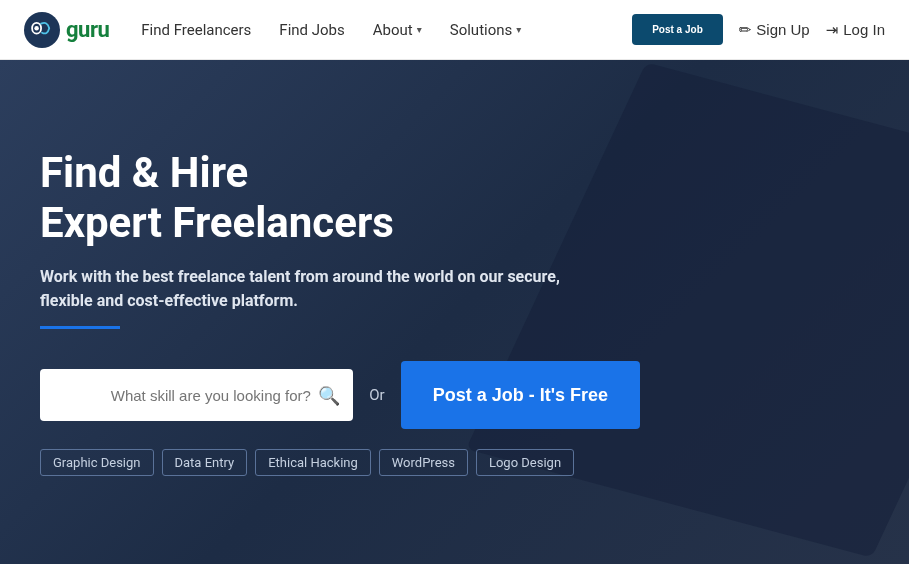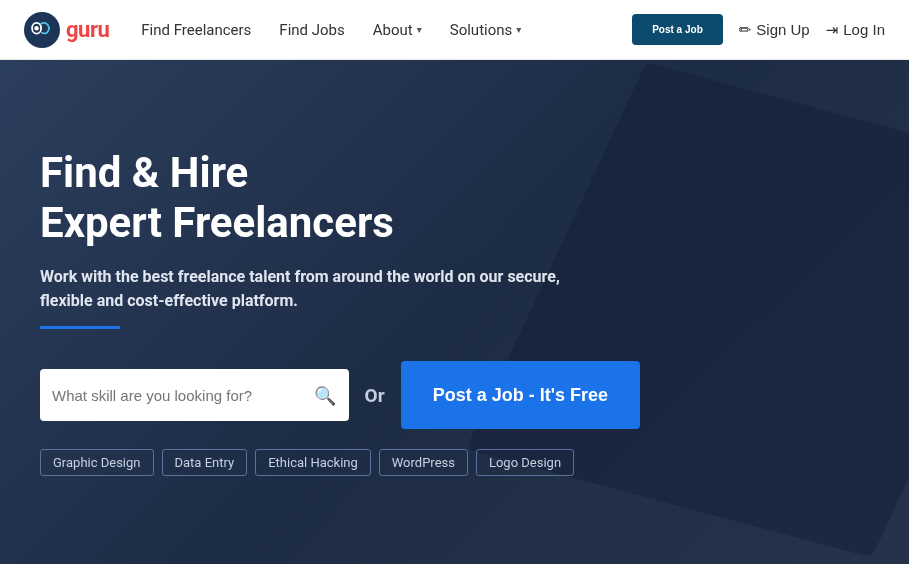--- a/index.html
+++ b/index.html
@@ -21,21 +21,21 @@
       text-decoration: none;
       margin-right: 32px;
     }
     .logo-icon {
       width: 36px;
       height: 36px;
     }
     .logo-text {
       font-size: 22px;
       font-weight: 700;
-      color: #ef4444;
+      color: #15803d;
       letter-spacing: -0.5px;
     }
     .nav-links {
       display: flex;
       align-items: center;
       gap: 28px;
       flex: 1;
     }
     .nav-link {
       font-size: 15px;
@@ -141,29 +141,30 @@
       height: 52px;
       gap: 8px;
     }
     .search-input {
       border: none;
       outline: none;
       font-size: 15px;
       color: #888;
       flex: 1;
       background: transparent;
+      text-align: right;
     }
     .search-icon {
       color: #1a73e8;
       font-size: 18px;
     }
     .or-text {
       color: #c5cedd;
-      font-size: 19px;
-      font-weight: 700;
+      font-size: 15px;
+      font-weight: 400;
     }
     .btn-post-job-hero {
       background: #1a73e8;
       color: #fff;
       border: none;
       padding: 0 32px;
       height: 68px;
       border-radius: 4px;
       font-size: 18px;
       font-weight: 700;

